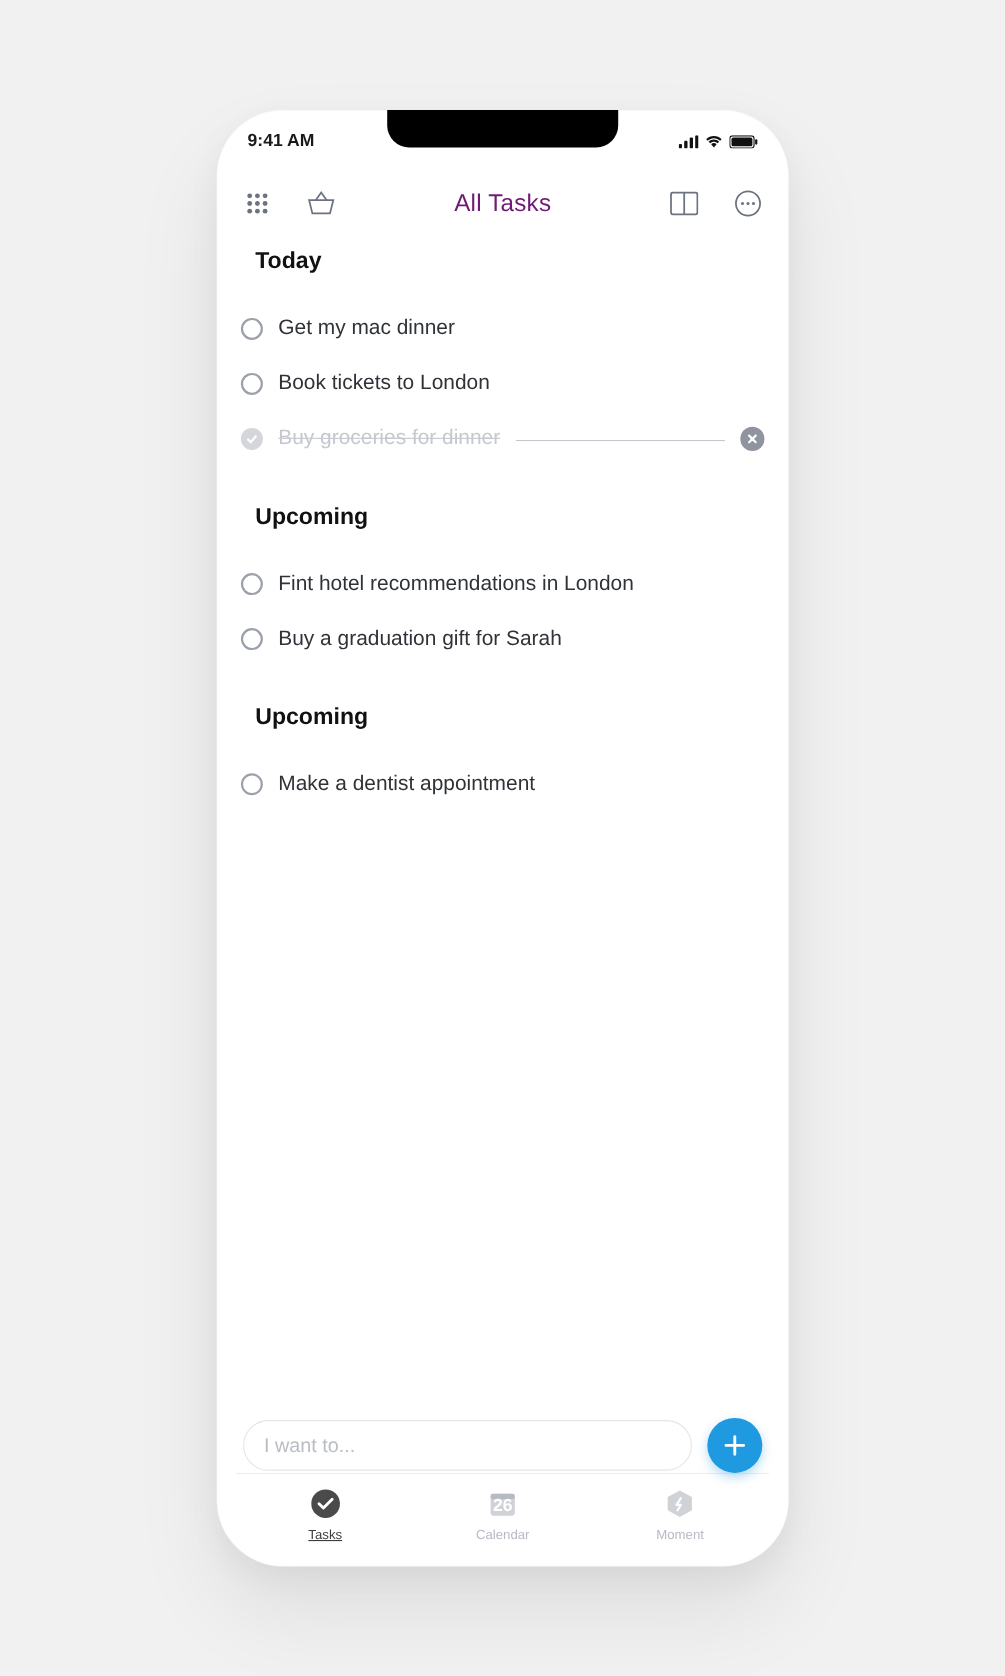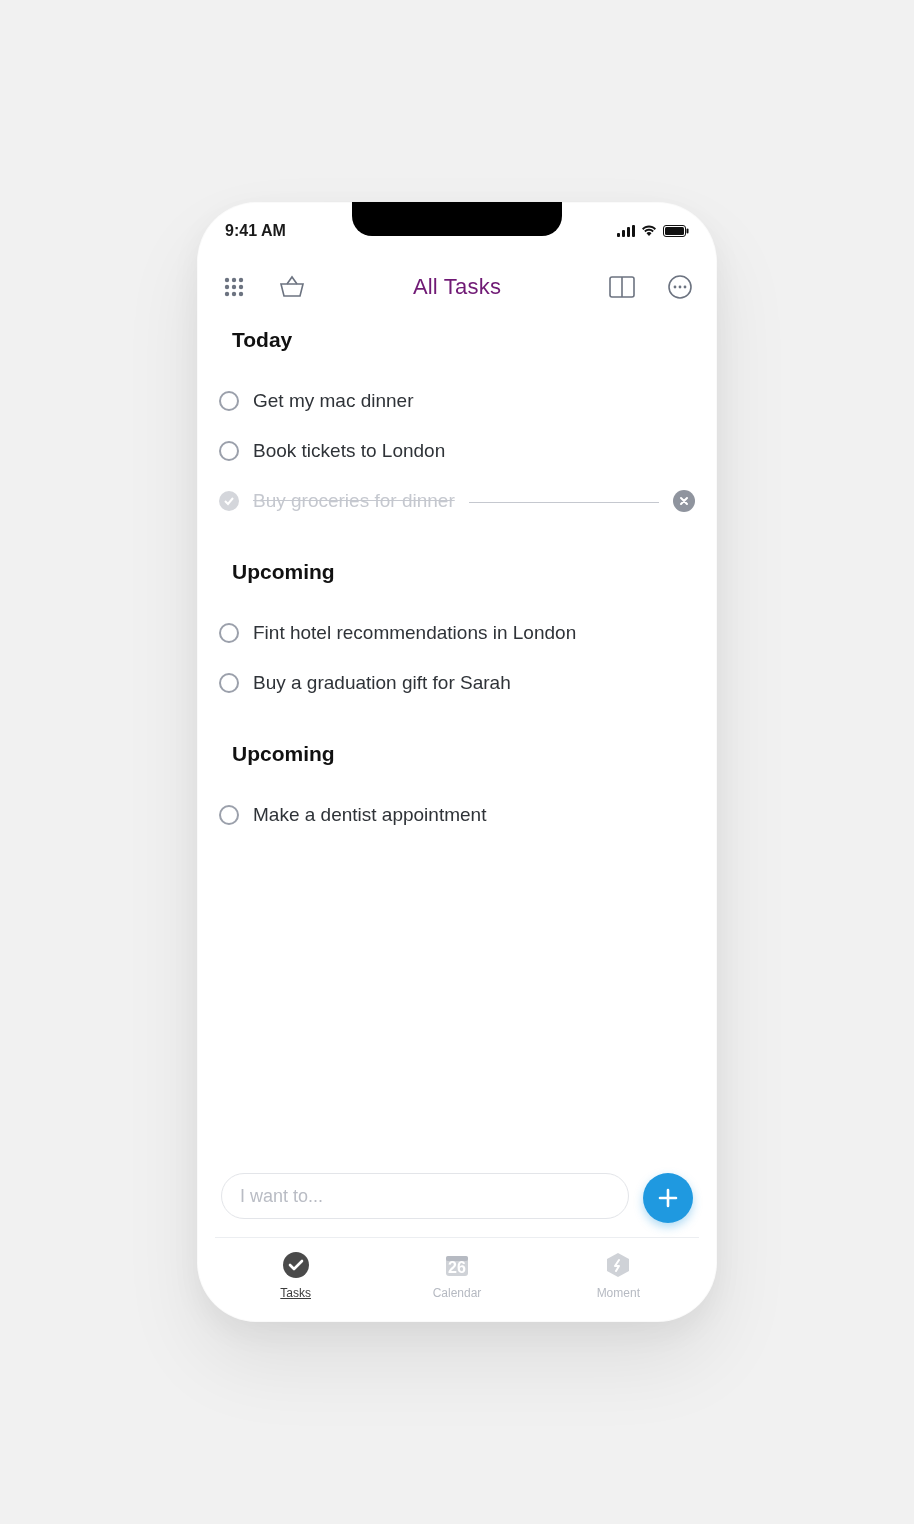--- a/index.html
+++ b/index.html
@@ -15,21 +15,21 @@
     width: 914px;
     height: 1524px;
     display: flex;
     align-items: center;
     justify-content: center;
   }
 
   
   .phone {
     width: 520px;
-    height: 1120px;
+    height: 1324px;
     background: #ffffff;
     border-radius: 60px;
     box-shadow:
       0 40px 80px rgba(0,0,0,.08),
       0 10px 30px rgba(0,0,0,.05),
       inset 0 0 0 1px rgba(0,0,0,.02);
     position: relative;
     padding: 16px 18px 22px 18px;
     display: flex;
     flex-direction: column;
@@ -147,22 +147,23 @@
     display: flex;
     align-items: center;
     justify-content: center;
     cursor: pointer;
   }
   .task .deletebtn svg { display: block; }
 
   
   .inputbar {
     display: flex;
+    align-items: center;
     gap: 14px;
-    padding: 8px 6px 14px 6px;
+    padding: 8px 6px 0 6px;
     border-bottom: 1px solid #eceef1;
   }
   .textfield {
     flex: 1 1 auto;
     height: 46px;
     border: 1px solid #e3e5e9;
     border-radius: 24px;
     padding: 0 18px;
     font-size: 18px;
     color: #9ba0ab;

